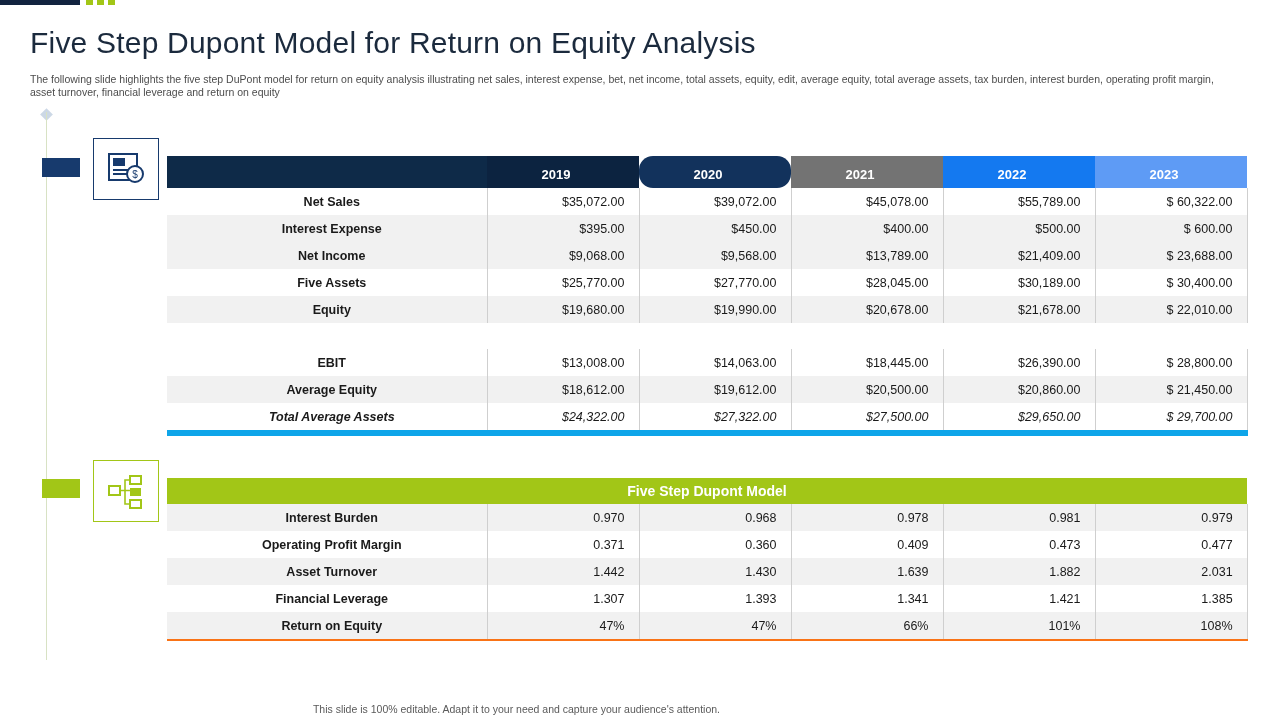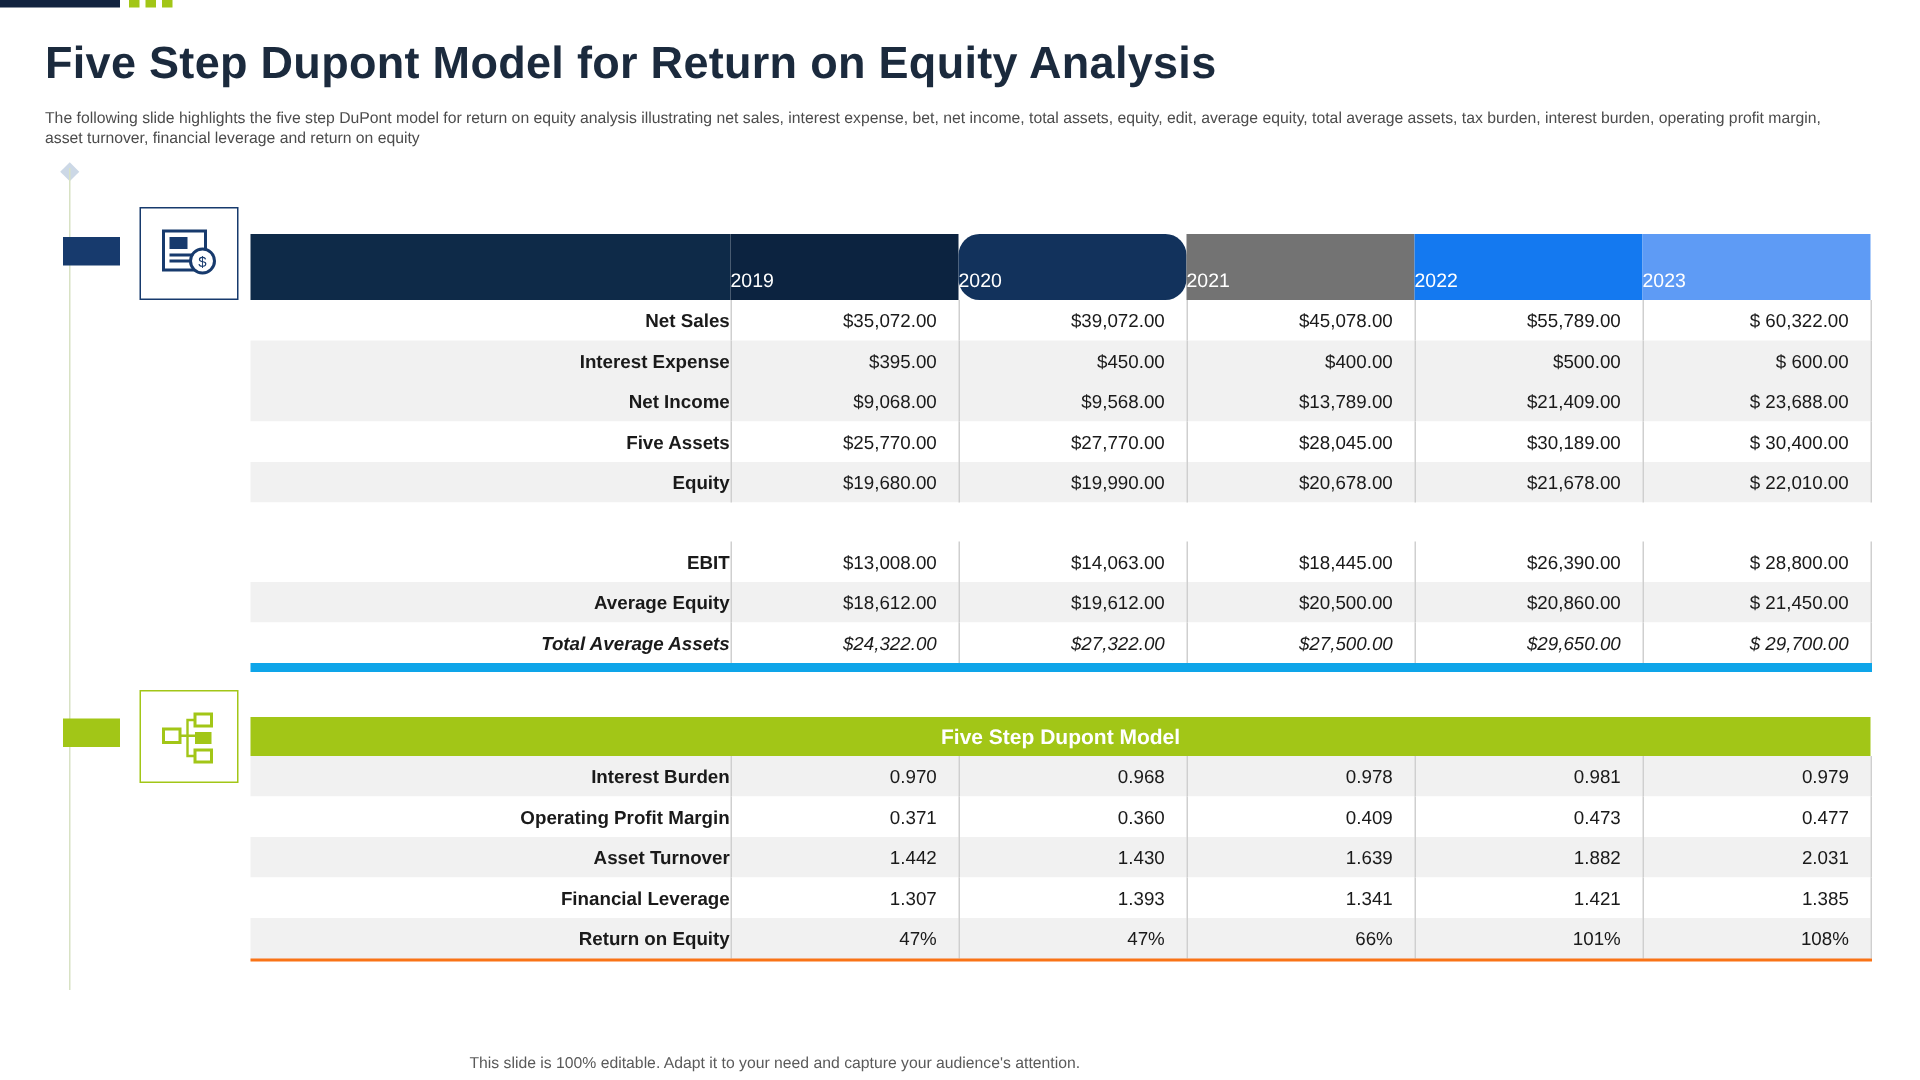--- a/index.html
+++ b/index.html
@@ -30,21 +30,21 @@
   }
   .top-dots span {
     display: block;
     width: 7px; height: 5px;
     background: #a2c617;
   }
   .title {
     position: absolute;
     left: 30px; top: 26px;
     font-size: 30px;
-    font-weight: bold;
+    font-weight: normal;
     color: #1b2a3d;
     letter-spacing: 0.2px;
     text-align: center;
   }
   .subtitle {
     position: absolute;
     left: 30px; top: 73px;
     width: 1190px;
     font-size: 10.5px;
     line-height: 13px;
@@ -96,44 +96,44 @@
     table-layout: fixed;
   }
   .tbl-main { left: 167px; top: 156px; width: 1080px; }
   .tbl-second { left: 167px; top: 478px; width: 1080px; }
   .tbl col.lbl { width: 320px; }
   .tbl col.yr { width: 152px; }
 
   .hdr th {
     height: 28px;
     font-size: 13px;
-    font-weight: normal;
+    font-weight: bold;
     color: #ffffff;
-    text-align: left;
-    padding: 16px 14px 0 0;
+    text-align: center;
+    padding: 4px 14px 0 0;
     border: none;
   }
   .hdr th.blank { background: #0e2a48; }
   .hdr th.y2019 { background: #0c2340; }
   .hdr th.y2020 { background: #12325c; border-radius: 14px; }
   .hdr th.y2021 { background: #737373; margin-top: 38px; }
   .hdr th.y2022 { background: #1479f0; }
   .hdr th.y2023 { background: #5e9bf5; }
 
   .tbl td {
     height: 27px;
     font-size: 12.5px;
     color: #1a1a1a;
     border-left: 1px solid #cfcfcf;
     border-right: 1px solid #cfcfcf;
     padding: 0 14px 0 0;
     text-align: right;
   }
   .tbl td.label {
-    text-align: right;
+    text-align: center;
     padding: 0 0 0 10px;
     font-weight: bold;
     border-left: none;
   }
   .tbl tr.odd td { background: #ffffff; }
   .tbl tr.even td { background: #f1f1f1; }
   .tbl tr.spacer td {
     height: 26px;
     background: #ffffff;
     border-left: none;

